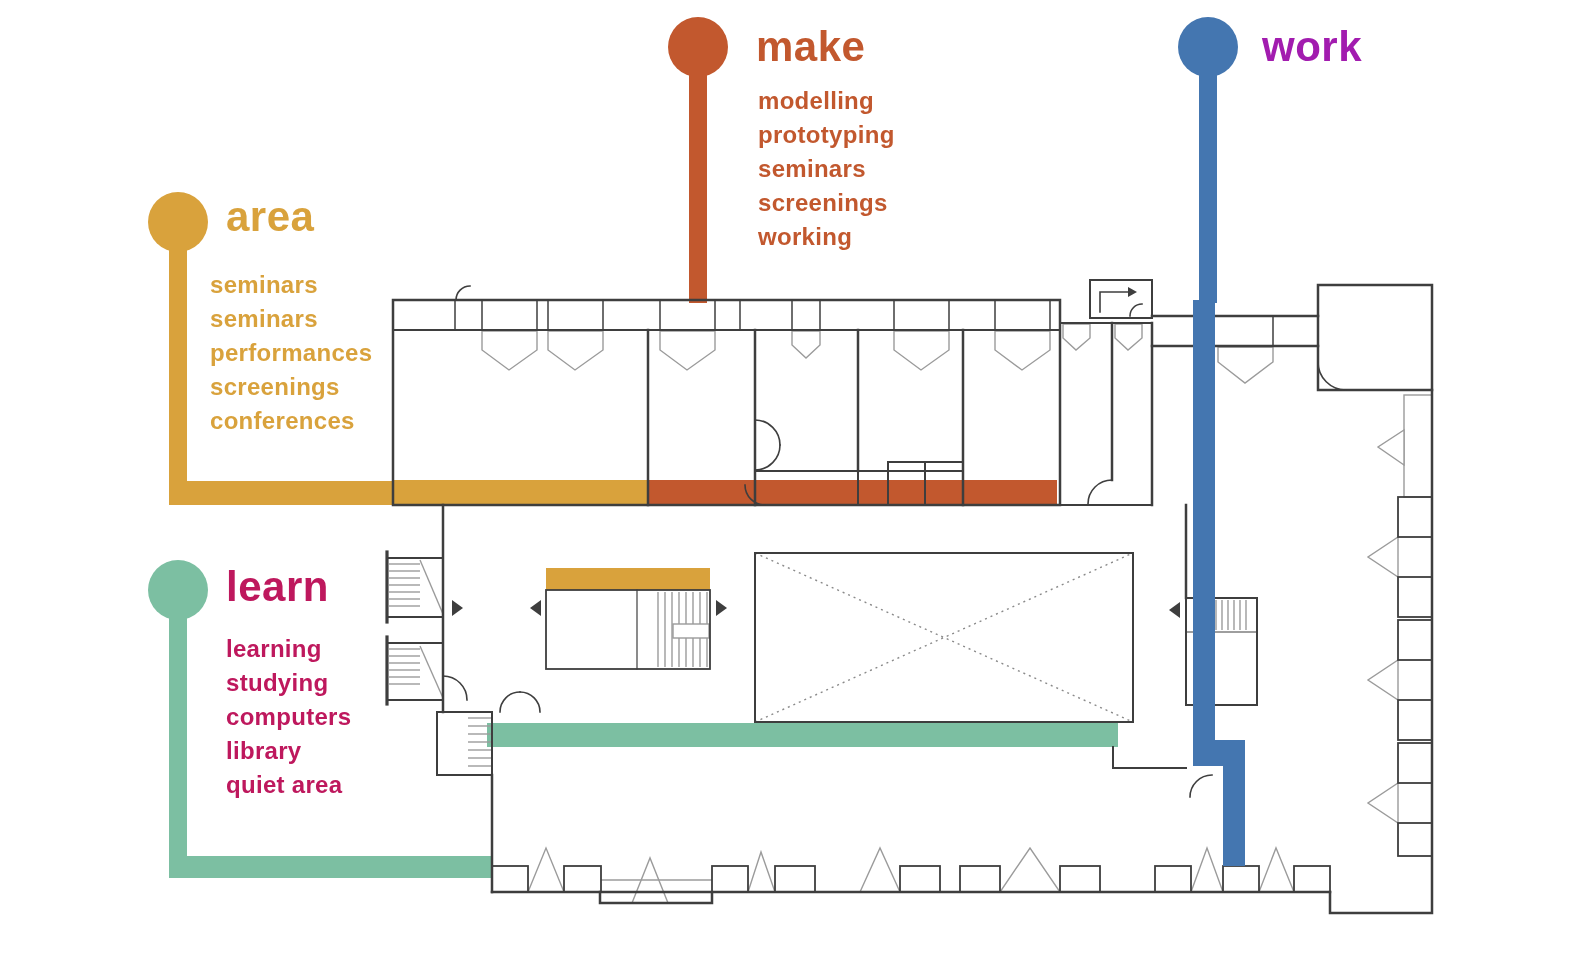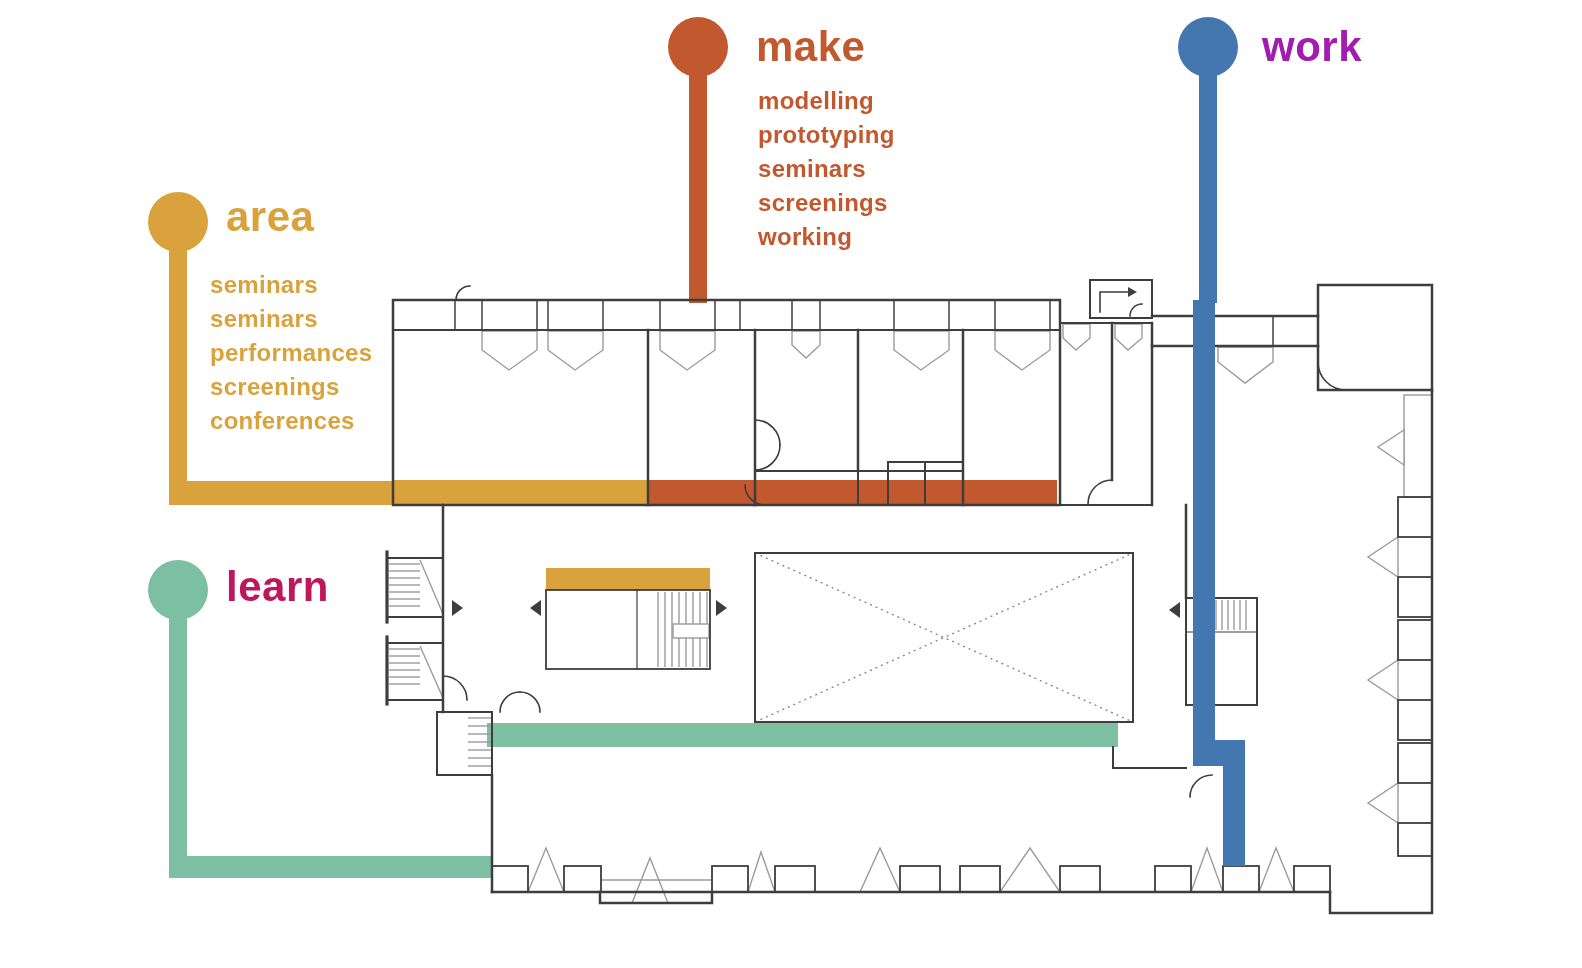--- a/index.html
+++ b/index.html
@@ -302,14 +302,21 @@
   <li>modelling</li>
   <li>prototyping</li>
   <li>seminars</li>
   <li>screenings</li>
   <li>working</li>
 </ul>
 
 <div class="legend-title c-work" style="left:1262px;top:26px">work</div>
 
 <div class="legend-title c-learn" style="left:226px;top:566px">learn</div>
+<ul class="legend-list c-learn" style="left:226px;top:632px">
+  <li>learning</li>
+  <li>studying</li>
+  <li>computers</li>
+  <li>library</li>
+  <li>quiet area</li>
+</ul>
 
 </div>
 
 </body></html>

